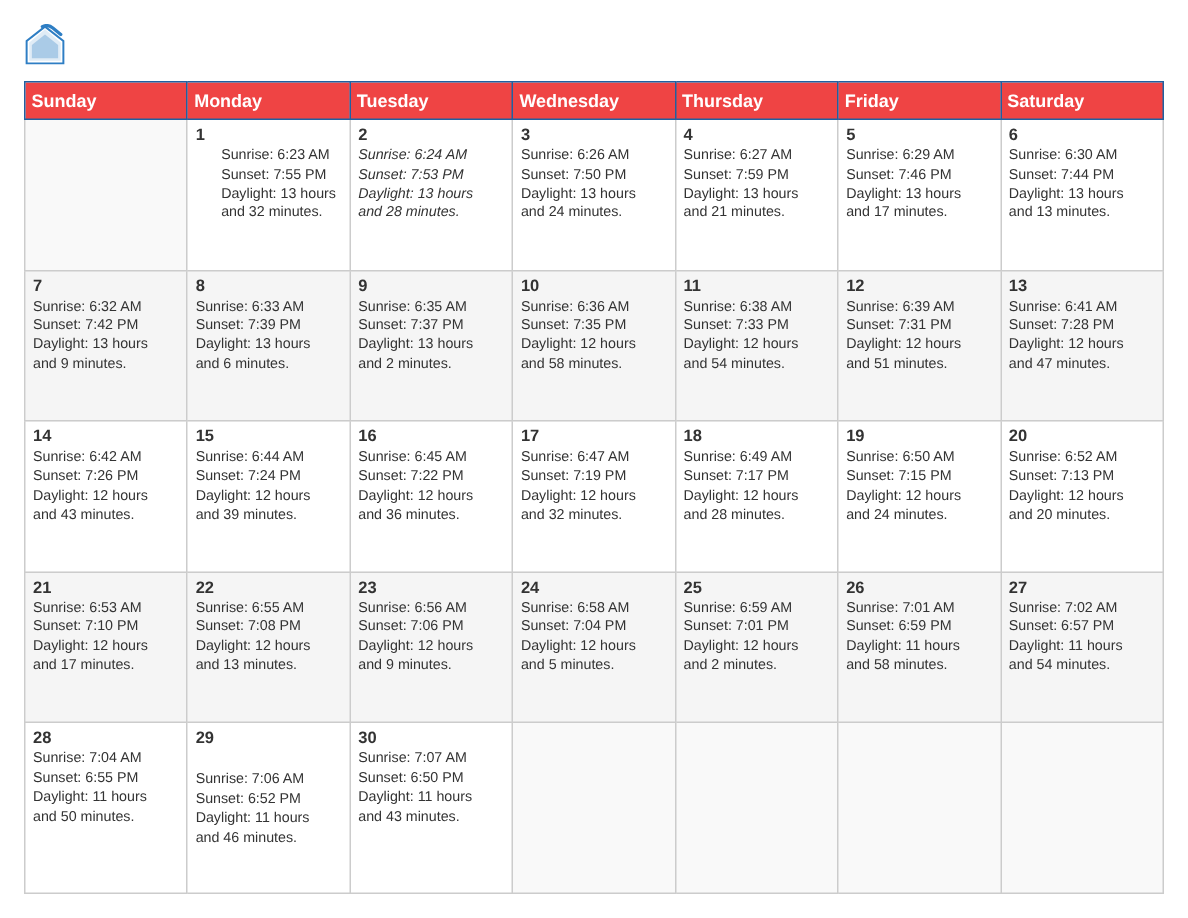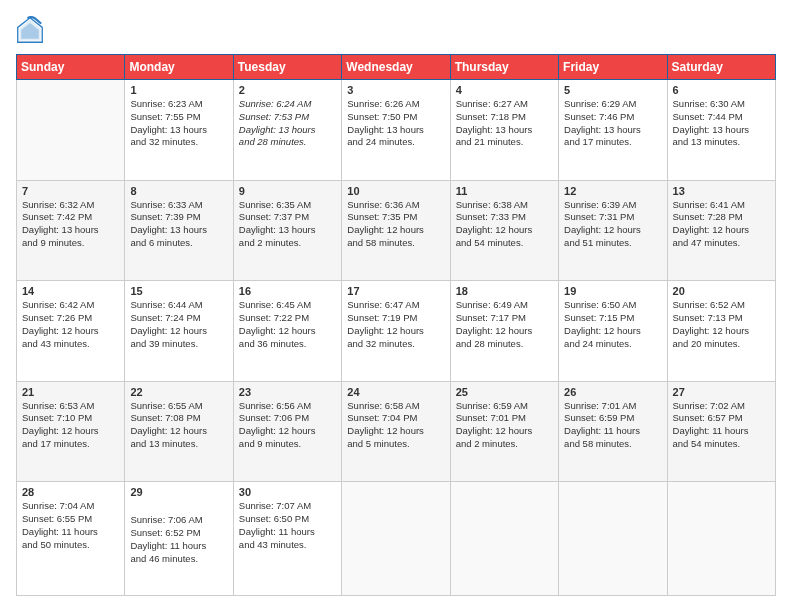--- a/index.html
+++ b/index.html
@@ -133,21 +133,21 @@
           <th>Thursday</th>
           <th>Friday</th>
           <th>Saturday</th>
         </tr>
     </thead>
     <tbody id="calendar-body">
     <tr>
           <td class="empty-cell"></td>
           <td>
             <div class="day-num">1</div>
-            <div class="day-info" style="white-space: pre-line;">Sunrise: 6:23 AM
+            <div class="day-info" style="white-space: pre-line; margin-left: 17px;">Sunrise: 6:23 AM
 Sunset: 7:55 PM
 Daylight: 13 hours
 and 32 minutes.</div>
           </td>
           <td>
             <div class="day-num">2</div>
             <div class="day-info" style="white-space: pre-line; font-style: italic;">Sunrise: 6:24 AM
 Sunset: 7:53 PM
 Daylight: 13 hours
 and 28 minutes.</div>
@@ -155,21 +155,21 @@
           <td>
             <div class="day-num">3</div>
             <div class="day-info" style="white-space: pre-line;">Sunrise: 6:26 AM
 Sunset: 7:50 PM
 Daylight: 13 hours
 and 24 minutes.</div>
           </td>
           <td>
             <div class="day-num">4</div>
             <div class="day-info" style="white-space: pre-line;">Sunrise: 6:27 AM
-Sunset: 7:18 PM
+Sunset: 7:59 PM
 Daylight: 13 hours
 and 21 minutes.</div>
           </td>
           <td>
             <div class="day-num">5</div>
             <div class="day-info" style="white-space: pre-line;">Sunrise: 6:29 AM
 Sunset: 7:46 PM
 Daylight: 13 hours
 and 17 minutes.</div>
           </td>

